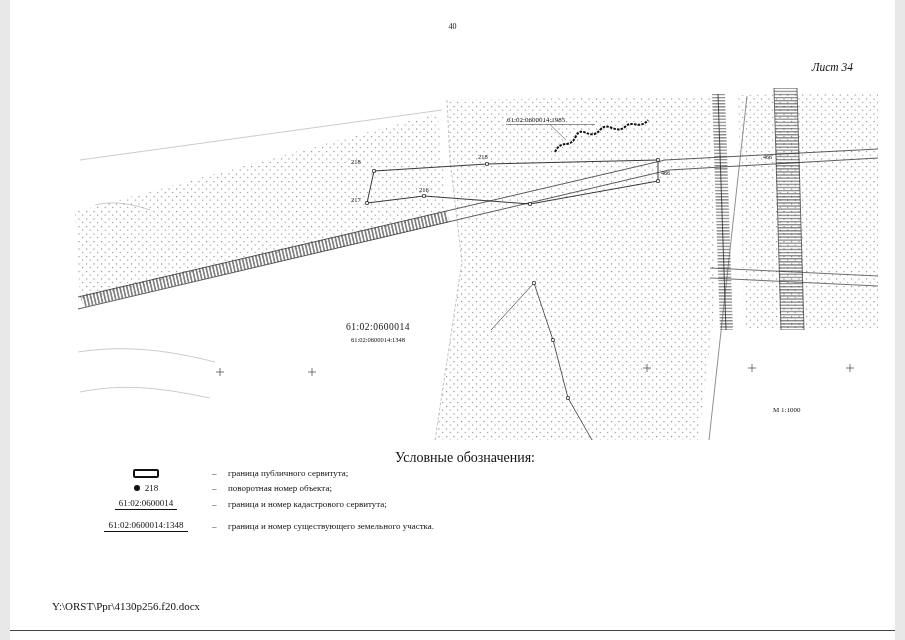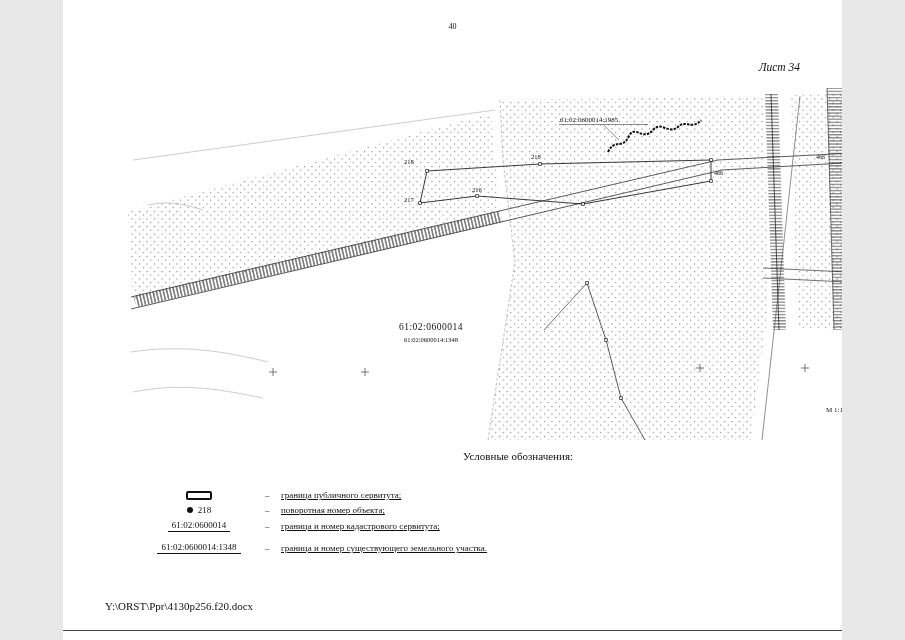--- a/index.html
+++ b/index.html
@@ -1,32 +1,32 @@
 <!DOCTYPE html>
 <html><head>
 <meta charset="utf-8">
 <style>
   html,body{margin:0;padding:0;background:#e8e8e8;}
   .page{
-    position:relative;width:779px;height:640px;background:#ffffff;
+    position:relative;width:885px;height:640px;background:#ffffff;
     font-family:"Liberation Serif",serif;color:#111;overflow:hidden;
     margin:0 auto;
   }
   .page-number{position:absolute;top:22px;left:0;right:0;text-align:center;font-size:8px;}
   .sheet-label{position:absolute;top:61px;right:42px;font-size:11.5px;font-style:italic;}
   svg.map{position:absolute;left:0;top:0;}
   svg.map text{font-family:"Liberation Serif",serif;fill:#111;}
 
   .legend{position:absolute;left:70px;top:450px;width:770px;font-size:9px;}
-  .legend-heading{text-align:center;font-size:11px;margin-bottom:28px;}
+  .legend-heading{text-align:center;font-size:14px;margin-bottom:2px;}
   .legend-row{display:flex;align-items:center;margin-bottom:5px;}
   .legend-row.gap-top{margin-top:10px;}
   .sym{width:132px;display:flex;justify-content:center;align-items:center;gap:5px;}
   .dash{width:16px;text-align:left;}
-  .lbl{white-space:nowrap;text-decoration:underline;}
+  .lbl{white-space:nowrap;}
   .sym-rect{width:26px;height:9px;border:2.2px solid #111;border-radius:2px;background:#fff;box-sizing:border-box;}
   .sym-dot{width:6px;height:6px;border-radius:50%;background:#111;display:inline-block;}
   .sym-underline{border-bottom:1px solid #111;padding:0 4px 1px 4px;}
 
   .footer{position:absolute;left:42px;top:600px;font-size:11px;}
   .bottom-rule{position:absolute;left:0;right:0;top:630px;border-top:1px solid #444;height:0;}
 </style>
 </head>
 <body>
 

